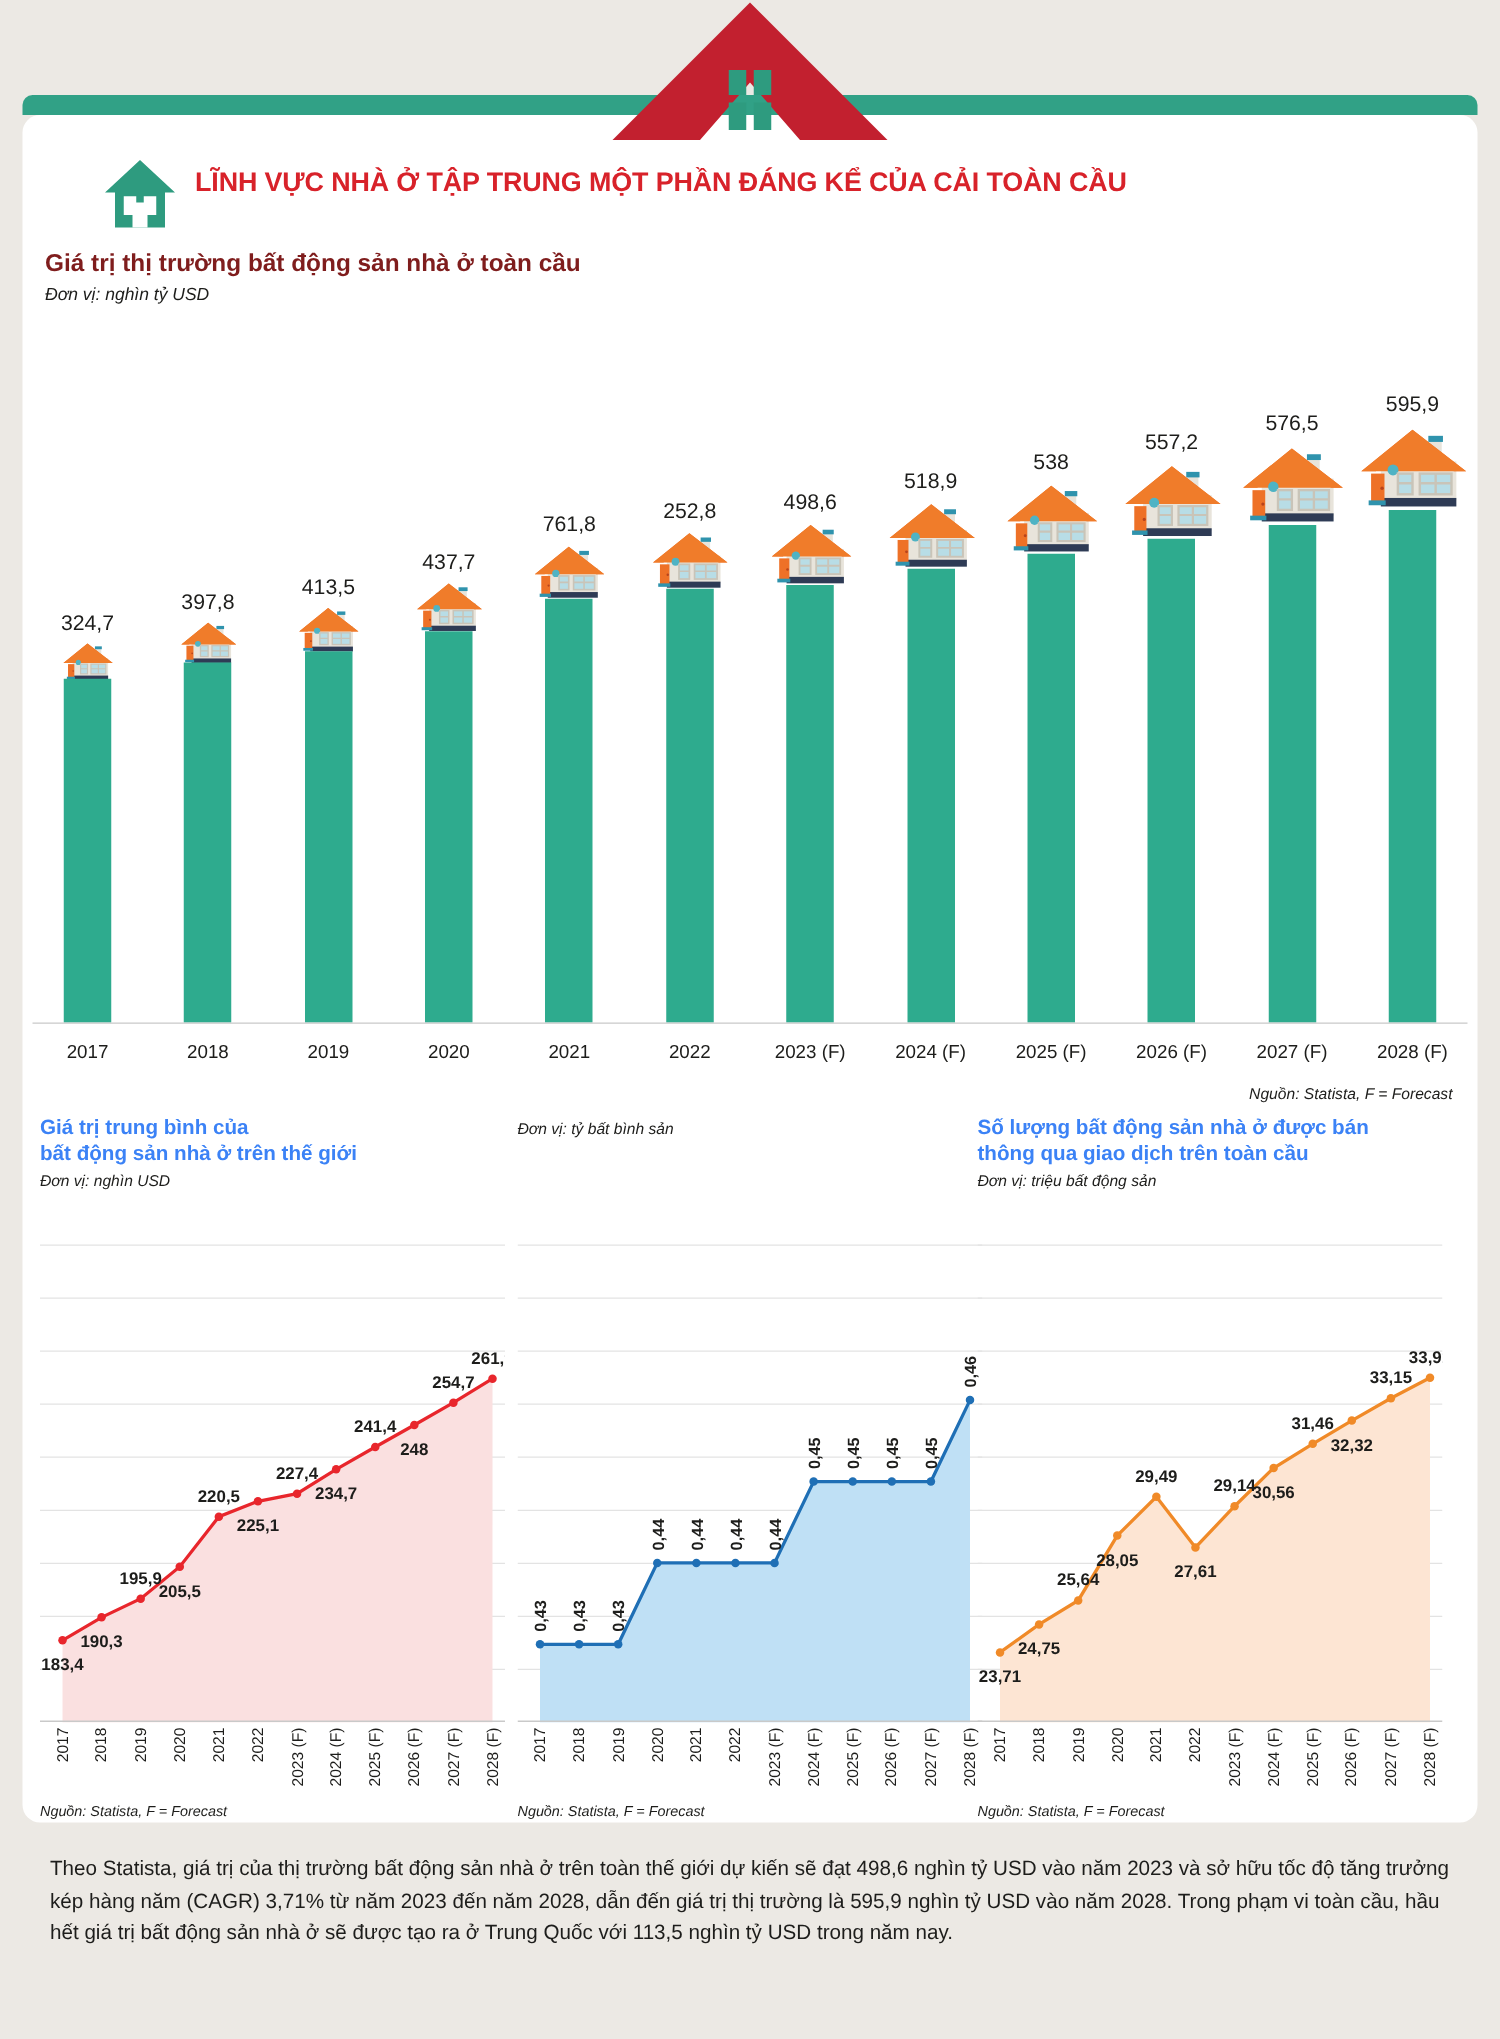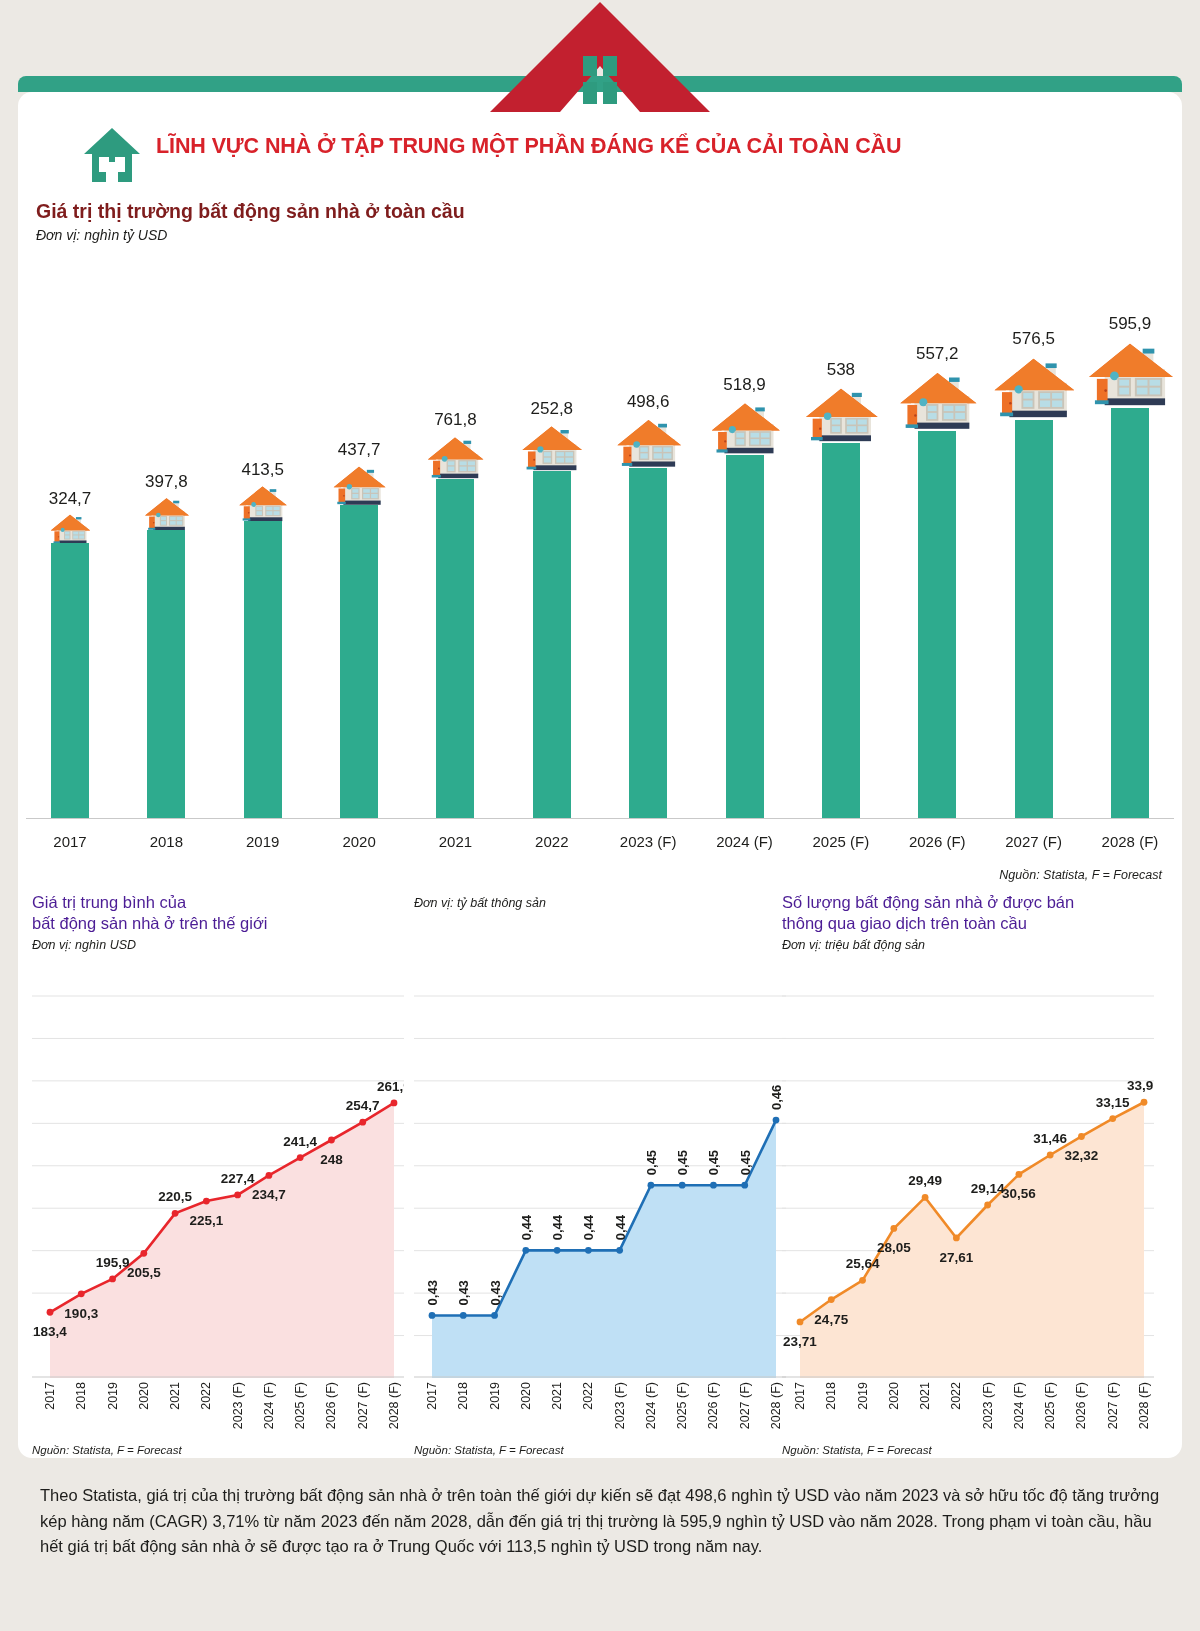--- a/index.html
+++ b/index.html
@@ -81,21 +81,21 @@
   
   .panels {
     position: absolute; left: 0px; top: 800px; width: 1164px; height: 560px;
   }
   .panel { position: absolute; top: 0; width: 372px; height: 560px; }
   .panel.p1 { left: 14px; }
   .panel.p2 { left: 396px; }
   .panel.p3 { left: 764px; }
 
   .p-title {
-    color: #4c1d95; font-size: 16.5px; font-weight: normal; line-height: 1.28;
+    color: #3b82f6; font-size: 16.5px; font-weight: bold; line-height: 1.28;
   }
   .p-unit {
     color: #1d1d1b; font-size: 12.5px; font-style: italic; margin-top: 4px;
   }
   .p-plot { position: absolute; left: 0; top: 96px; width: 372px; height: 390px; }
   .p-xaxis {
     position: absolute; left: 0; top: 490px; width: 372px; height: 56px;
   }
   .p-xlab-row { position: relative; width: 372px; height: 56px; }
   .p-xlab {
@@ -480,21 +480,21 @@
               <div class="p-xlab" style="left: 261.182px;">2025 (F)</div>
               <div class="p-xlab" style="left: 292.455px;">2026 (F)</div>
               <div class="p-xlab" style="left: 323.727px;">2027 (F)</div>
               <div class="p-xlab" style="left: 355px;">2028 (F)</div>
             </div>
           </div>
         <div class="p-src">Nguồn: Statista, F = Forecast</div>
       </div>
 
       <div class="panel p2">
-        <div class="p-unit">Đơn vị: tỷ bất thông sản</div>
+        <div class="p-unit">Đơn vị: tỷ bất bình sản</div>
         <div class="p-plot" id="plot1"><svg width="372" height="390" viewBox="0 0 372 390">
               <line x1="0" y1="8" x2="372" y2="8" stroke="#e3e3e3" stroke-width="1"></line>
               <line x1="0" y1="50.44444444444444" x2="372" y2="50.44444444444444" stroke="#e3e3e3" stroke-width="1"></line>
               <line x1="0" y1="92.88888888888889" x2="372" y2="92.88888888888889" stroke="#e3e3e3" stroke-width="1"></line>
               <line x1="0" y1="135.33333333333331" x2="372" y2="135.33333333333331" stroke="#e3e3e3" stroke-width="1"></line>
               <line x1="0" y1="177.77777777777777" x2="372" y2="177.77777777777777" stroke="#e3e3e3" stroke-width="1"></line>
               <line x1="0" y1="220.22222222222223" x2="372" y2="220.22222222222223" stroke="#e3e3e3" stroke-width="1"></line>
               <line x1="0" y1="262.66666666666663" x2="372" y2="262.66666666666663" stroke="#e3e3e3" stroke-width="1"></line>
               <line x1="0" y1="305.1111111111111" x2="372" y2="305.1111111111111" stroke="#e3e3e3" stroke-width="1"></line>
               <line x1="0" y1="347.55555555555554" x2="372" y2="347.55555555555554" stroke="#e3e3e3" stroke-width="1"></line>

